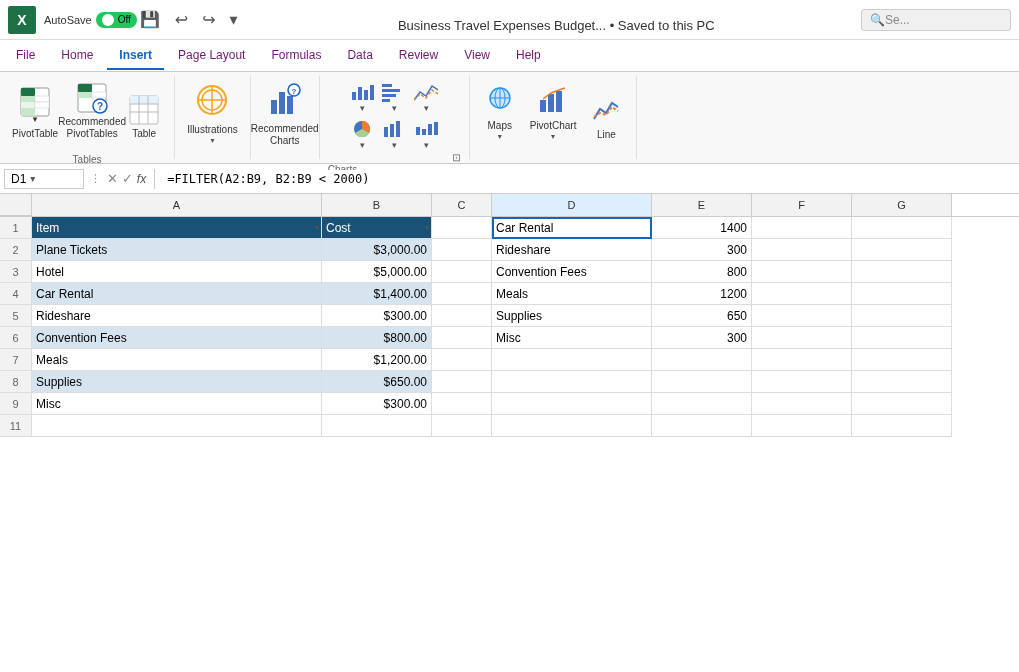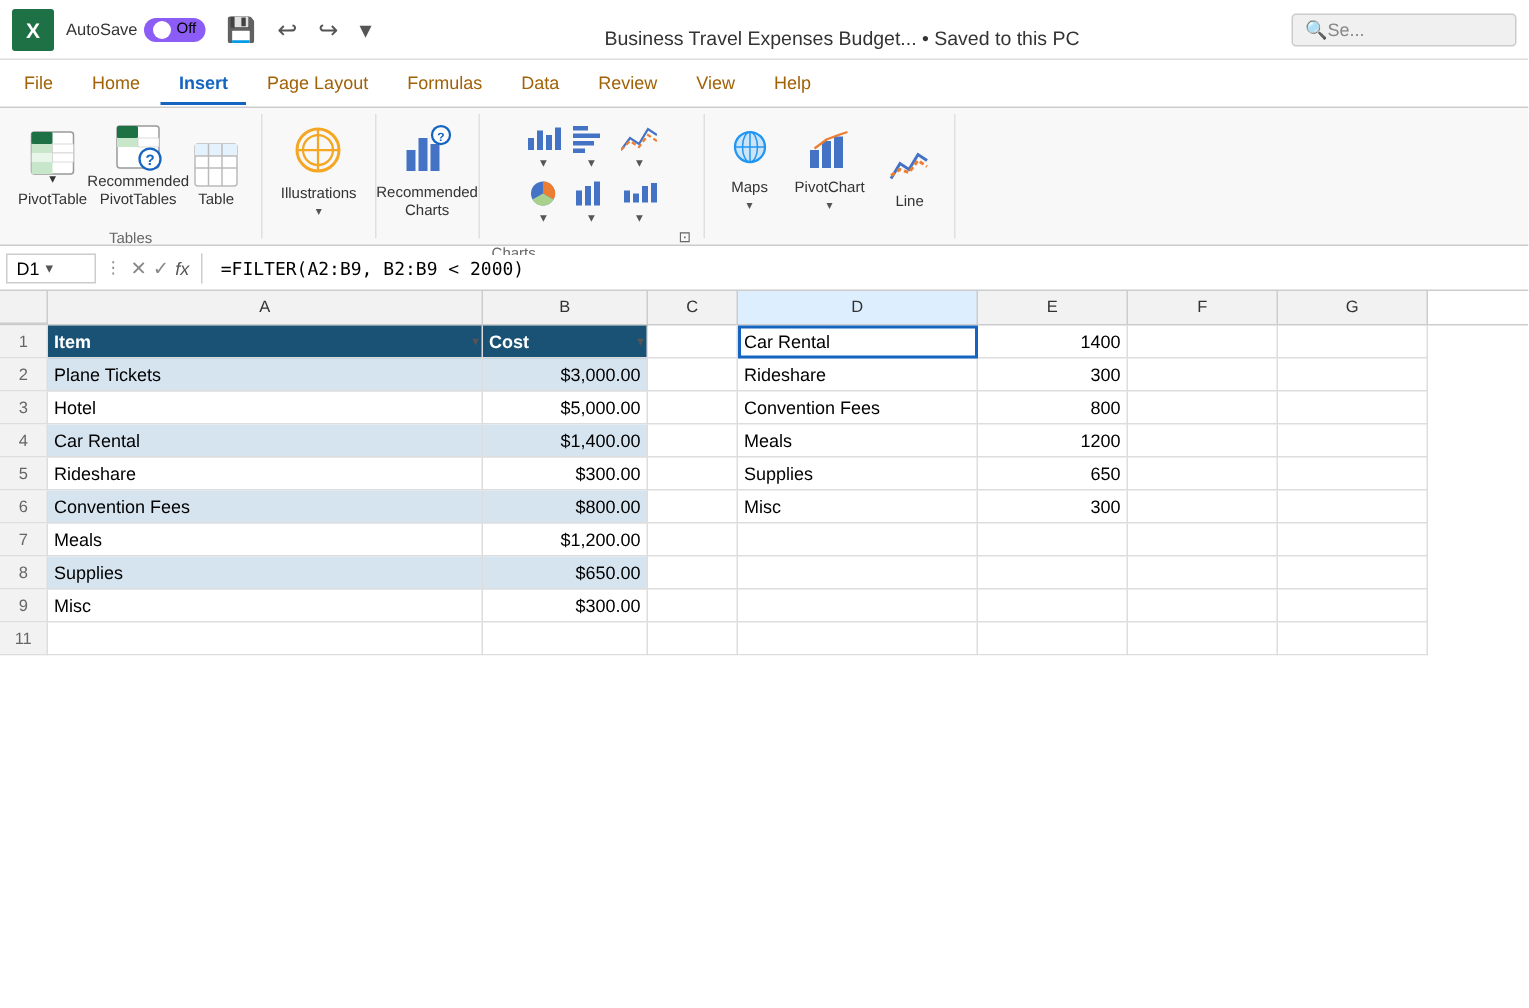--- a/index.html
+++ b/index.html
@@ -9,36 +9,36 @@
     .title-bar {
       display: flex; align-items: center; height: 40px; background: #fff;
       padding: 0 8px; border-bottom: 1px solid #ddd;
     }
     .excel-logo {
       width: 28px; height: 28px; background: #1e7145; display: flex; align-items: center;
       justify-content: center; color: #fff; font-weight: bold; font-size: 14px;
       margin-right: 8px; border-radius: 2px;
     }
     .autosave-label { font-size: 11px; margin-right: 4px; color: #333; }
-    .toggle { display: flex; align-items: center; background: #8b5cf6; border-radius: 10px;
-      padding: 2px 6px; font-size: 10px; margin-right: 10px; }
+    .toggle { display: flex; align-items: center; background: #22c55e; border-radius: 10px;
+      padding: 2px 6px; font-size: 10px; }
     .toggle-circle { width: 12px; height: 12px; background: #fff; border-radius: 50%; margin-right: 4px; }
     .quick-access { display: flex; align-items: center; gap: 6px; margin-right: 10px; }
     .qa-btn { font-size: 16px; cursor: pointer; color: #555; border: none; background: none; padding: 2px 4px; }
     .title-center { flex: 1; text-align: center; font-size: 13px; color: #333; margin-top: 12px; }
     .search-box { background: #f0f0f0; border: 1px solid #ccc; border-radius: 3px;
       padding: 3px 8px; font-size: 12px; width: 150px; display: flex; align-items: center; color: #888; }
 
     
     .ribbon-tabs {
       display: flex; align-items: center; height: 32px; padding: 0 4px;
       border-bottom: 1px solid #ccc; background: #fff;
     }
     .ribbon-tab {
-      padding: 6px 12px; font-size: 12px; cursor: pointer; color: #a16207;
+      padding: 6px 12px; font-size: 12px; cursor: pointer; color: #701a75;
       border-bottom: 2px solid transparent; margin-right: 2px;
     }
     .ribbon-tab.active { border-bottom: 2px solid #1565c0; color: #1565c0; font-weight: 600; }
 
     
     .ribbon {
       display: flex; align-items: stretch; height: 92px; background: #f8f8f8;
       border-bottom: 1px solid #ccc; padding: 4px 0;
     }
     .ribbon-group {
@@ -56,21 +56,21 @@
       display: flex; flex-direction: column; align-items: center; cursor: pointer;
       padding: 2px 2px; border-radius: 2px;
     }
 
     
     .formula-bar {
       display: flex; align-items: center; height: 30px; border-bottom: 1px solid #ccc;
       background: #fff; padding: 0 4px; gap: 4px;
     }
     .cell-ref-box {
-      width: 60px; border: 1px solid #ccc; padding: 2px 6px; font-size: 12px;
+      width: 80px; border: 1px solid #ccc; padding: 2px 6px; font-size: 12px;
       display: flex; align-items: center; gap: 4px;
     }
     .cell-ref-dropdown { font-size: 10px; color: #555; cursor: pointer; }
     .formula-divider { width: 1px; height: 20px; background: #ccc; margin: 0 4px; }
     .formula-input {
       flex: 1; border: none; outline: none; font-size: 12px; padding: 2px 4px;
       font-family: 'Consolas', monospace;
     }
 
     
@@ -105,21 +105,21 @@
     .filter-btn { font-size: 8px; position: absolute; right: 2px; color: #555; }
 
     .col-A { width: 290px; }
     .col-B { width: 110px; }
     .col-C { width: 60px; }
     .col-D { width: 160px; }
     .col-E { width: 100px; }
     .col-F { width: 100px; }
     .col-G { width: 100px; }
 
-    .header-row-1 .cell-header { font-weight: bold; }
+    .header-row-1 .cell-header { font-weight: normal; }
   </style>
 </head>
 <body>
 
 <div class="title-bar">
   <div class="excel-logo">X</div>
   <span class="autosave-label">AutoSave</span>
   <div class="toggle">
     <div class="toggle-circle"></div>
     <span>Off</span>

